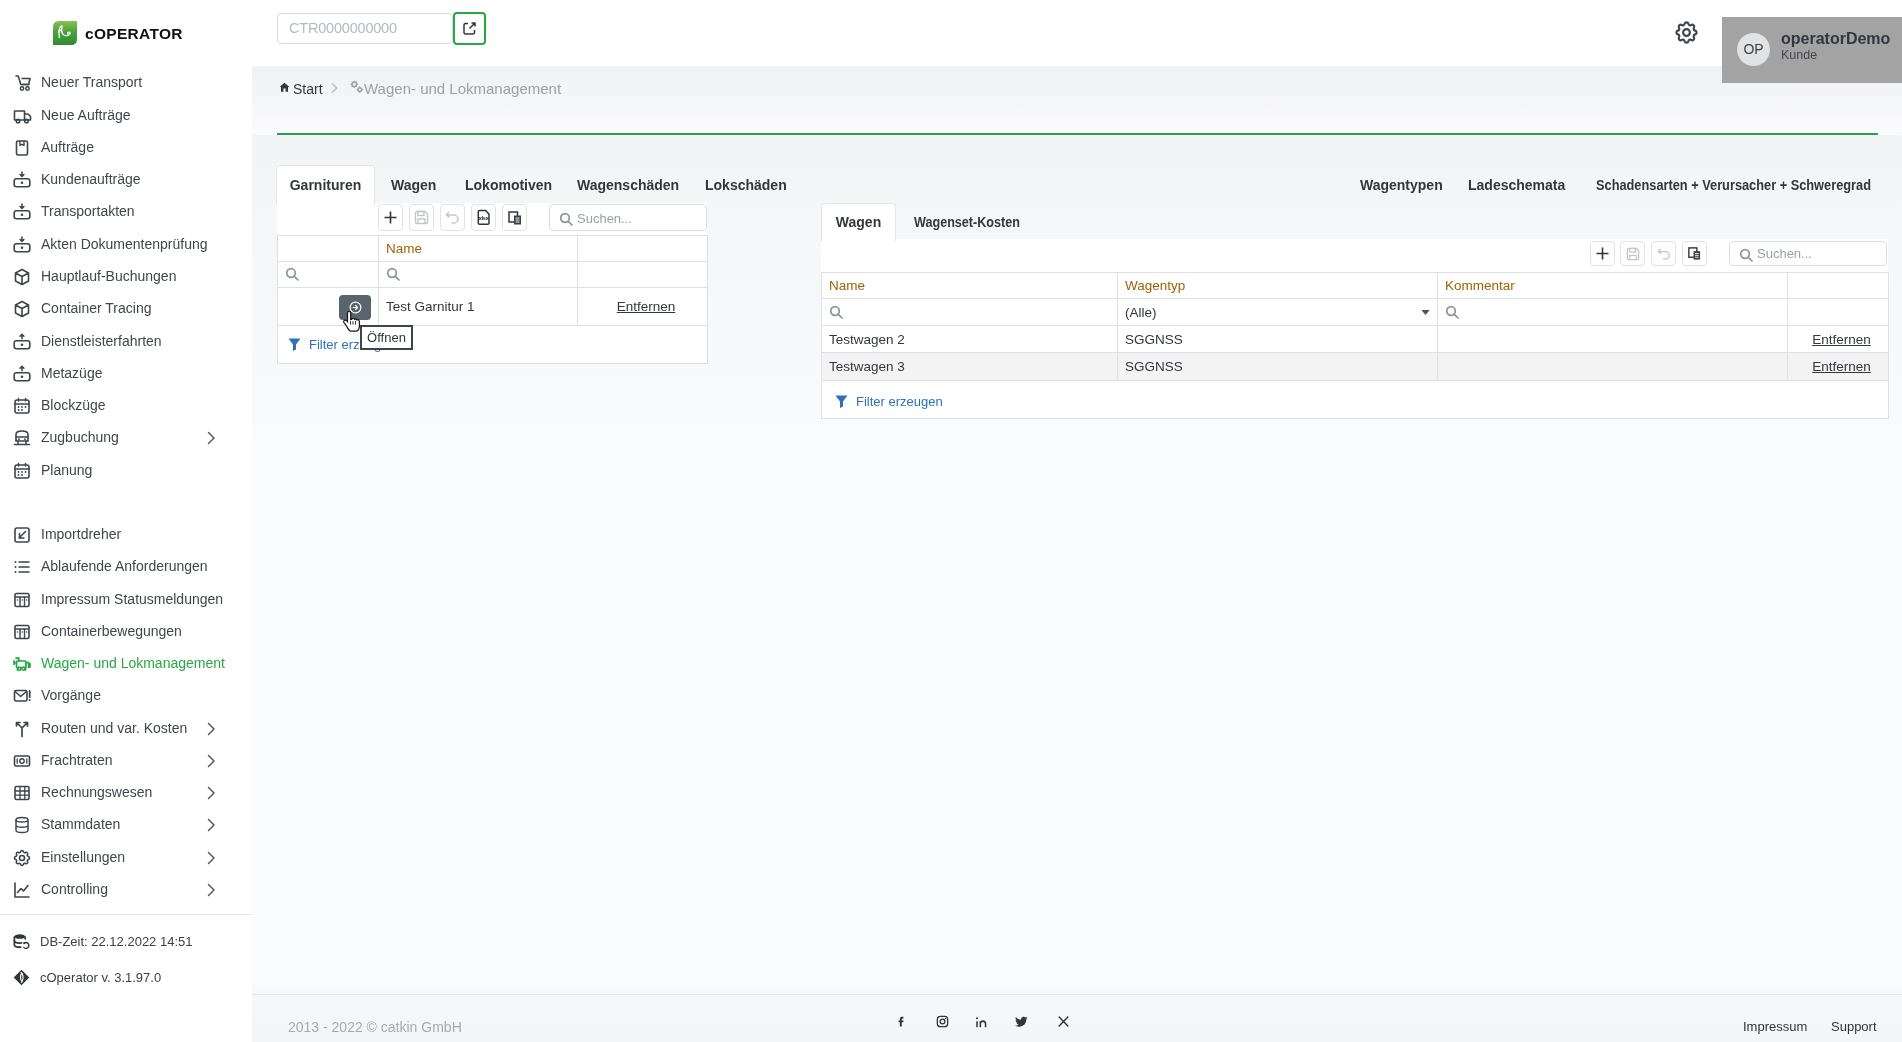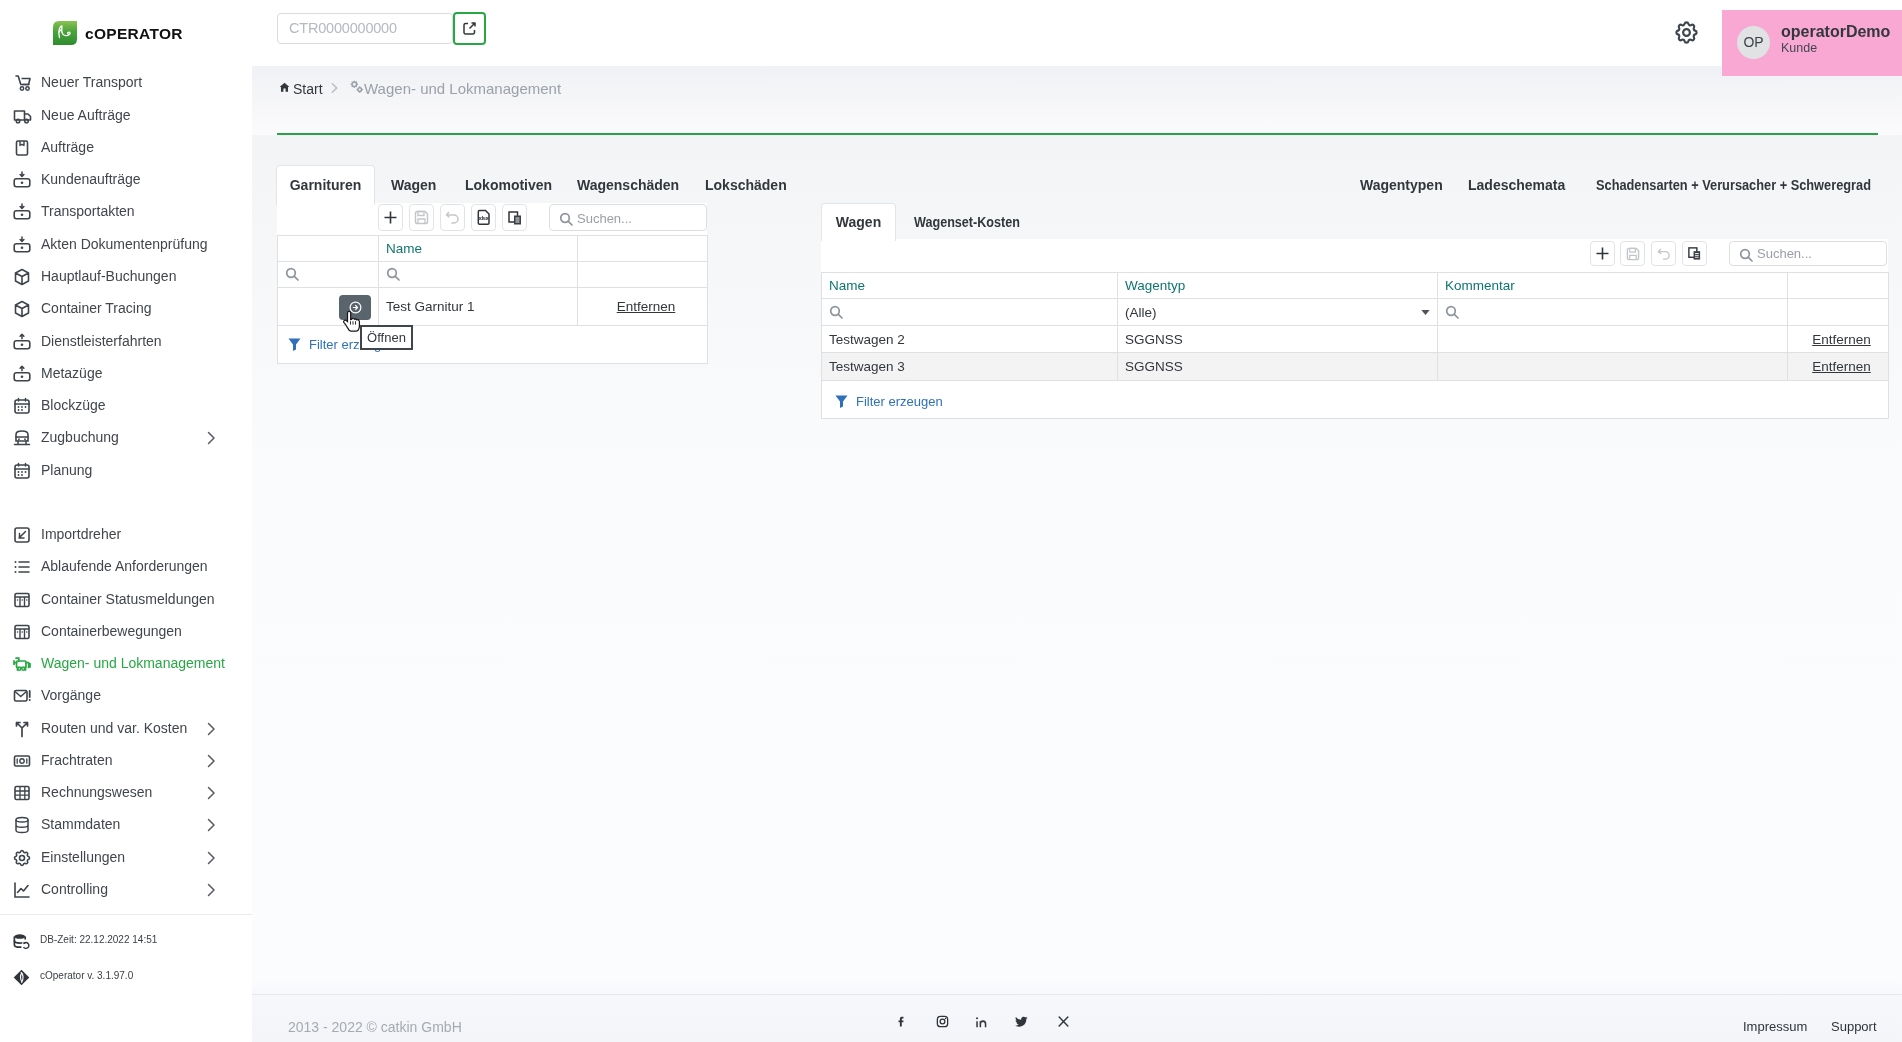--- a/index.html
+++ b/index.html
@@ -10,27 +10,27 @@
 
 
 #sidebar { position:absolute; left:0; top:0; width:252px; height:1042px; background:#fff; z-index:5; }
 .mi { position:absolute; left:0; width:252px; height:32px; }
 .mi svg.ic { position:absolute; left:12px; top:6px; }
 .mi span { position:absolute; left:41px; top:7px; font-size:14px; color:#40464c; white-space:nowrap; }
 .mi .chev { position:absolute; left:207px; top:9px; }
 .mi.green span { color:#27a844; }
 .sfoot { position:absolute; left:0; width:252px; height:32px; }
 .sfoot svg { position:absolute; left:12px; top:6px; }
-.sfoot span { position:absolute; left:40px; top:8px; font-size:10px; color:#3b4147; white-space:nowrap; }
+.sfoot span { position:absolute; left:40px; top:8px; font-size:13px; color:#3b4147; white-space:nowrap; }
 
 
 #topbar { position:absolute; left:252px; top:0; width:1650px; height:66px; background:#fff; z-index:4; }
 #ctrinput { position:absolute; left:25px; top:13px; width:176px; height:31px; border:1px solid #d9dbdf; border-radius:4px; background:#fff; font-size:14.5px; color:#b3bac1; line-height:29px; padding-left:11px; letter-spacing:-0.2px; }
 #ctrbtn { position:absolute; left:201px; top:12px; width:33px; height:33px; border:2px solid #28a745; border-radius:4px; background:#fff; display:flex; align-items:center; justify-content:center; }
-#userbox { position:absolute; right:0; top:10px; width:180px; height:66px; background:#f9a8d4; }
+#userbox { position:absolute; right:0; top:17px; width:180px; height:66px; background:#a3a3a3; }
 #avatar { position:absolute; left:15px; top:16px; width:33px; height:33px; border-radius:50%; background:#e1e2e4; color:#3c4248; font-size:14px; text-align:center; line-height:33px; }
 #uname { position:absolute; left:59px; top:13px; font-size:16px; font-weight:bold; color:#32373c; }
 #urole { position:absolute; left:59px; top:31px; font-size:12.5px; color:#42484e; }
 
 
 #hdrstrip { position:absolute; left:252px; top:66px; width:1650px; height:69px; background:linear-gradient(#f0f1f4, #fbfbfd); }
 #greenline { position:absolute; left:277px; top:133px; width:1601px; height:2px; background:#2aa04a; z-index:3; }
 .crumb { position:absolute; top:81px; font-size:14px; }
 
 
@@ -42,21 +42,21 @@
 #lpanel { position:absolute; left:277px; top:203px; width:430px; height:160px; background:#fff; }
 #rpanel { position:absolute; left:821px; top:239px; width:1067px; height:179px; background:#fff; }
 
 .tbtn { position:absolute; width:25px; height:27px; border:1px solid #e2e3e6; border-radius:4px; background:#fff; display:flex; align-items:center; justify-content:center; z-index:2; }
 .sinput { position:absolute; height:27px; border:1px solid #dcdee1; border-radius:4px; background:#fff; z-index:2; }
 .sinput svg { position:absolute; left:9px; top:7px; }
 .sinput span { position:absolute; left:27px; top:6px; font-size:13px; color:#9aa0a7; }
 
 table.grid { border-collapse:collapse; position:absolute; table-layout:fixed; z-index:2; }
 table.grid td { border:1px solid #dee0e3; font-size:13.5px; color:#32373c; padding:0 0 0 7px; overflow:hidden; white-space:nowrap; }
-table.grid td.hdr { color:#0f766e; }
+table.grid td.hdr { color:#a16207; }
 td.ctr { text-align:center; padding:0; }
 .u { text-decoration:underline; }
 .stripe { background:#f3f3f4; }
 
 .filterlink { position:absolute; font-size:13px; color:#2e71b8; white-space:nowrap; z-index:3; }
 
 
 #tooltip { position:absolute; left:360px; top:325px; width:53px; height:25px; background:#fff; border:2px solid #3f454b; font-size:13px; color:#32373c; text-align:center; line-height:21px; z-index:9; }
 #openbtn { position:absolute; left:339px; top:295px; width:32px; height:25px; background:#5a646d; border-radius:4px; display:flex; align-items:center; justify-content:center; z-index:8; }
 #cursor { position:absolute; left:342px; top:310px; z-index:10; }
@@ -297,21 +297,21 @@
   <div class="mi" style="top:551.3px">
       <svg class="ic" width="20" height="20" viewBox="0 0 20 20">
         <use href="#i-list"></use>
       </svg>
       <span>Ablaufende Anforderungen</span>
     </div>
   <div class="mi" style="top:583.6px">
       <svg class="ic" width="20" height="20" viewBox="0 0 20 20">
         <use href="#i-board"></use>
       </svg>
-      <span>Container Statusmeldungen</span>
+      <span>Impressum Statusmeldungen</span>
     </div>
   <div class="mi" style="top:615.8px">
       <svg class="ic" width="20" height="20" viewBox="0 0 20 20">
         <use href="#i-board"></use>
       </svg>
       <span>Containerbewegungen</span>
     </div>
   <div class="mi green" style="top:648.1px">
       <svg class="ic" width="20" height="20" viewBox="0 0 20 20">
         <use href="#i-train"></use>

